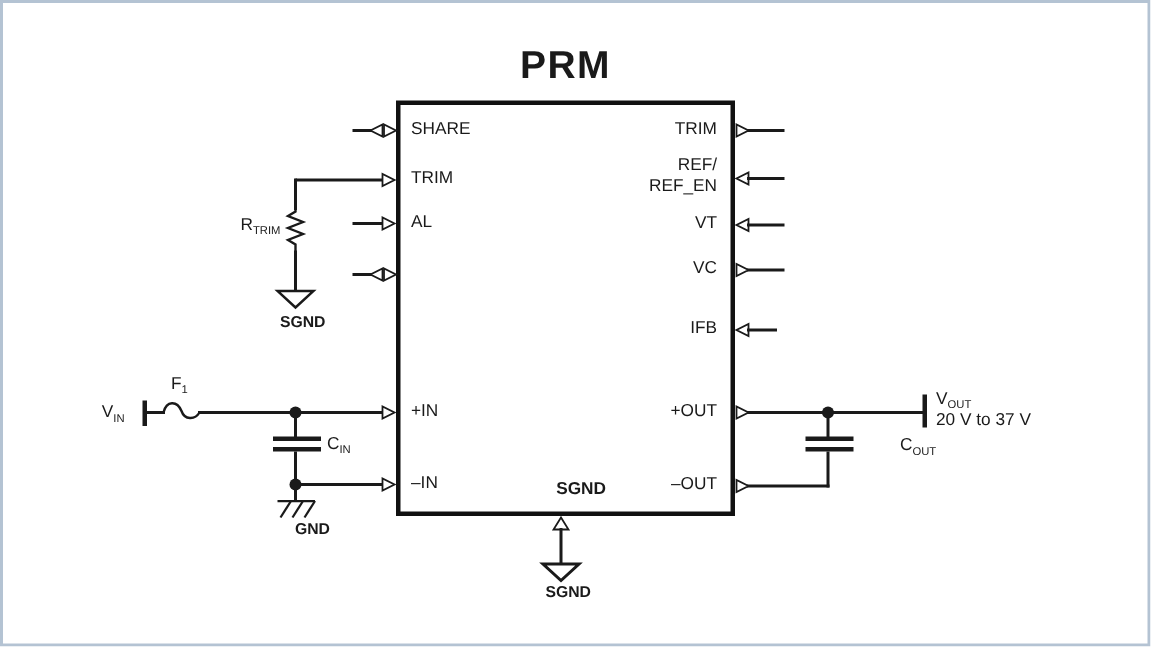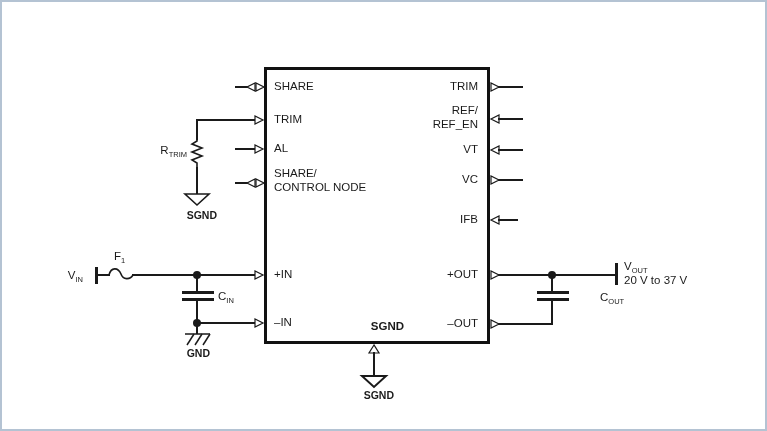--- a/index.html
+++ b/index.html
@@ -31,30 +31,27 @@
   .pin-l{position:absolute;left:272px;font-size:11.5px;white-space:nowrap;line-height:13.5px;}
   .pin-r{position:absolute;right:287px;font-size:11.5px;white-space:nowrap;line-height:13.5px;text-align:right;}
   .center{text-align:right;font-weight:bold;}
   svg{position:absolute;overflow:visible;}
 </style>
 </head>
 <body>
 
 <div id="stage">
 
+  <div class="title">PRM</div>
 
   <div class="module"></div>
 
   <div class="pin-l" style="top:78px">SHARE</div>
   <div class="pin-l" style="top:111px">TRIM</div>
   <div class="pin-l" style="top:140px">AL</div>
-  <div class="pin-l" style="top:165px">
-    <div>SHARE/</div>
-    <div>CONTROL NODE</div>
-  </div>
   <div class="pin-l" style="top:266px">+IN</div>
   <div class="pin-l" style="top:314px">–IN</div>
 
   <div class="pin-r" style="top:78px">TRIM</div>
   <div class="pin-r" style="top:102px">
     <div>REF/</div>
     <div>REF_EN</div>
   </div>
   <div class="pin-r" style="top:141px">VT</div>
   <div class="pin-r" style="top:171px">VC</div>
@@ -127,21 +124,21 @@
   <svg style="left:252px;top:316px" width="10" height="10">
     <polygon points="1,1 1,9 9,5" fill="#fff" stroke="#1a1a1a" stroke-width="1.2"></polygon>
   </svg>
   <div class="wire-v" style="left:194px;top:322px;height:10px"></div>
   <svg style="left:181px;top:330px" width="28" height="14">
     <line x1="2" y1="2" x2="27" y2="2" stroke="#1a1a1a" stroke-width="1.5"></line>
     <line x1="4" y1="13" x2="11" y2="2" stroke="#1a1a1a" stroke-width="1.5"></line>
     <line x1="12" y1="13" x2="19" y2="2" stroke="#1a1a1a" stroke-width="1.5"></line>
     <line x1="20" y1="13" x2="27" y2="2" stroke="#1a1a1a" stroke-width="1.5"></line>
   </svg>
-  <div class="lbl center" style="left:168px;top:345px;width:40px;font-size:10.5px">GND</div>
+  <div class="lbl center" style="left:178px;top:345px;width:40px;font-size:10.5px">GND</div>
 
   <svg style="left:488px;top:80px" width="10" height="10">
     <polygon points="1,1 1,9 9,5" fill="#fff" stroke="#1a1a1a" stroke-width="1.2"></polygon>
   </svg>
   <div class="wire-h" style="left:496px;top:84px;width:25px"></div>
 
   <svg style="left:488px;top:112px" width="10" height="10">
     <polygon points="9,1 9,9 1,5" fill="#fff" stroke="#1a1a1a" stroke-width="1.2"></polygon>
   </svg>
   <div class="wire-h" style="left:496px;top:116px;width:25px"></div>

